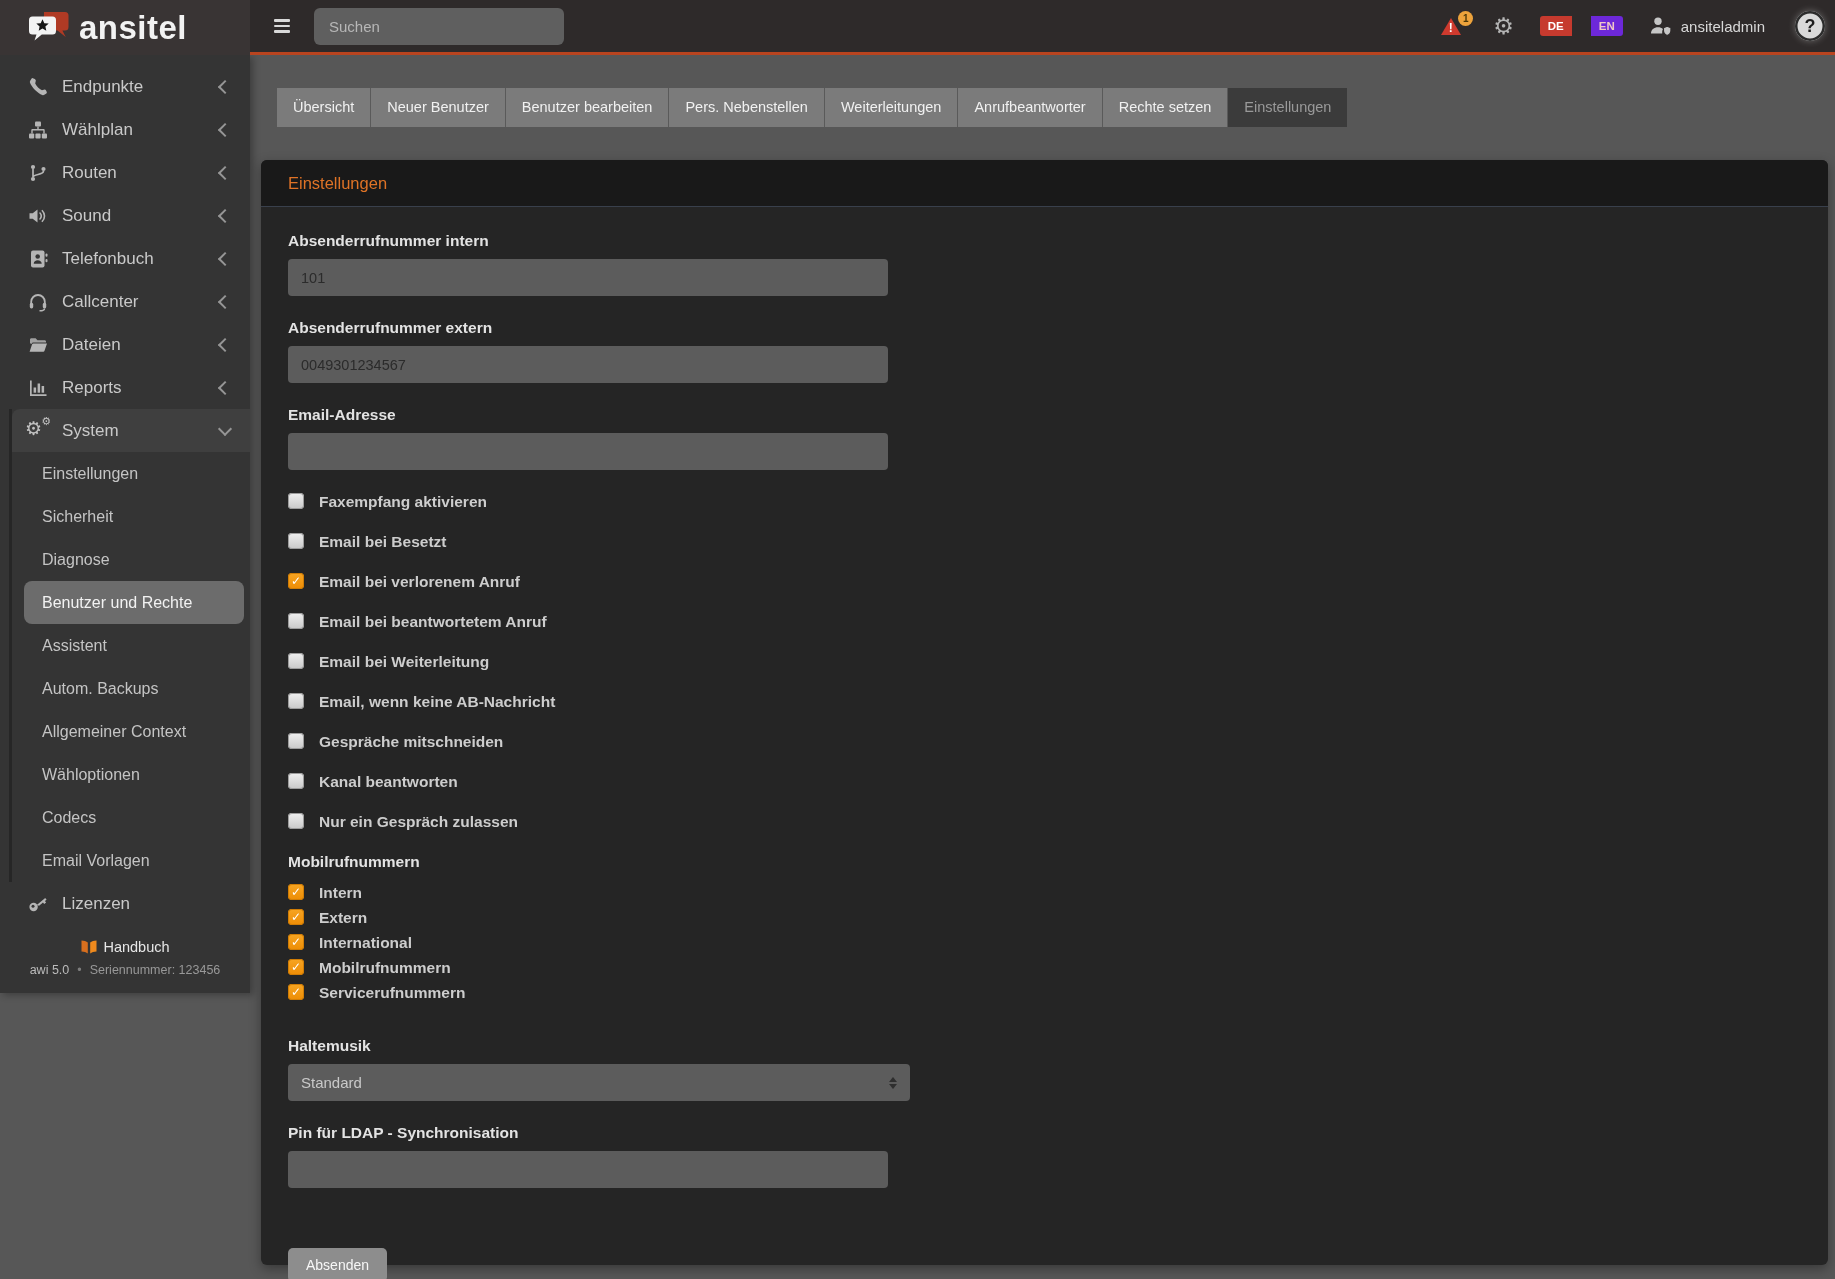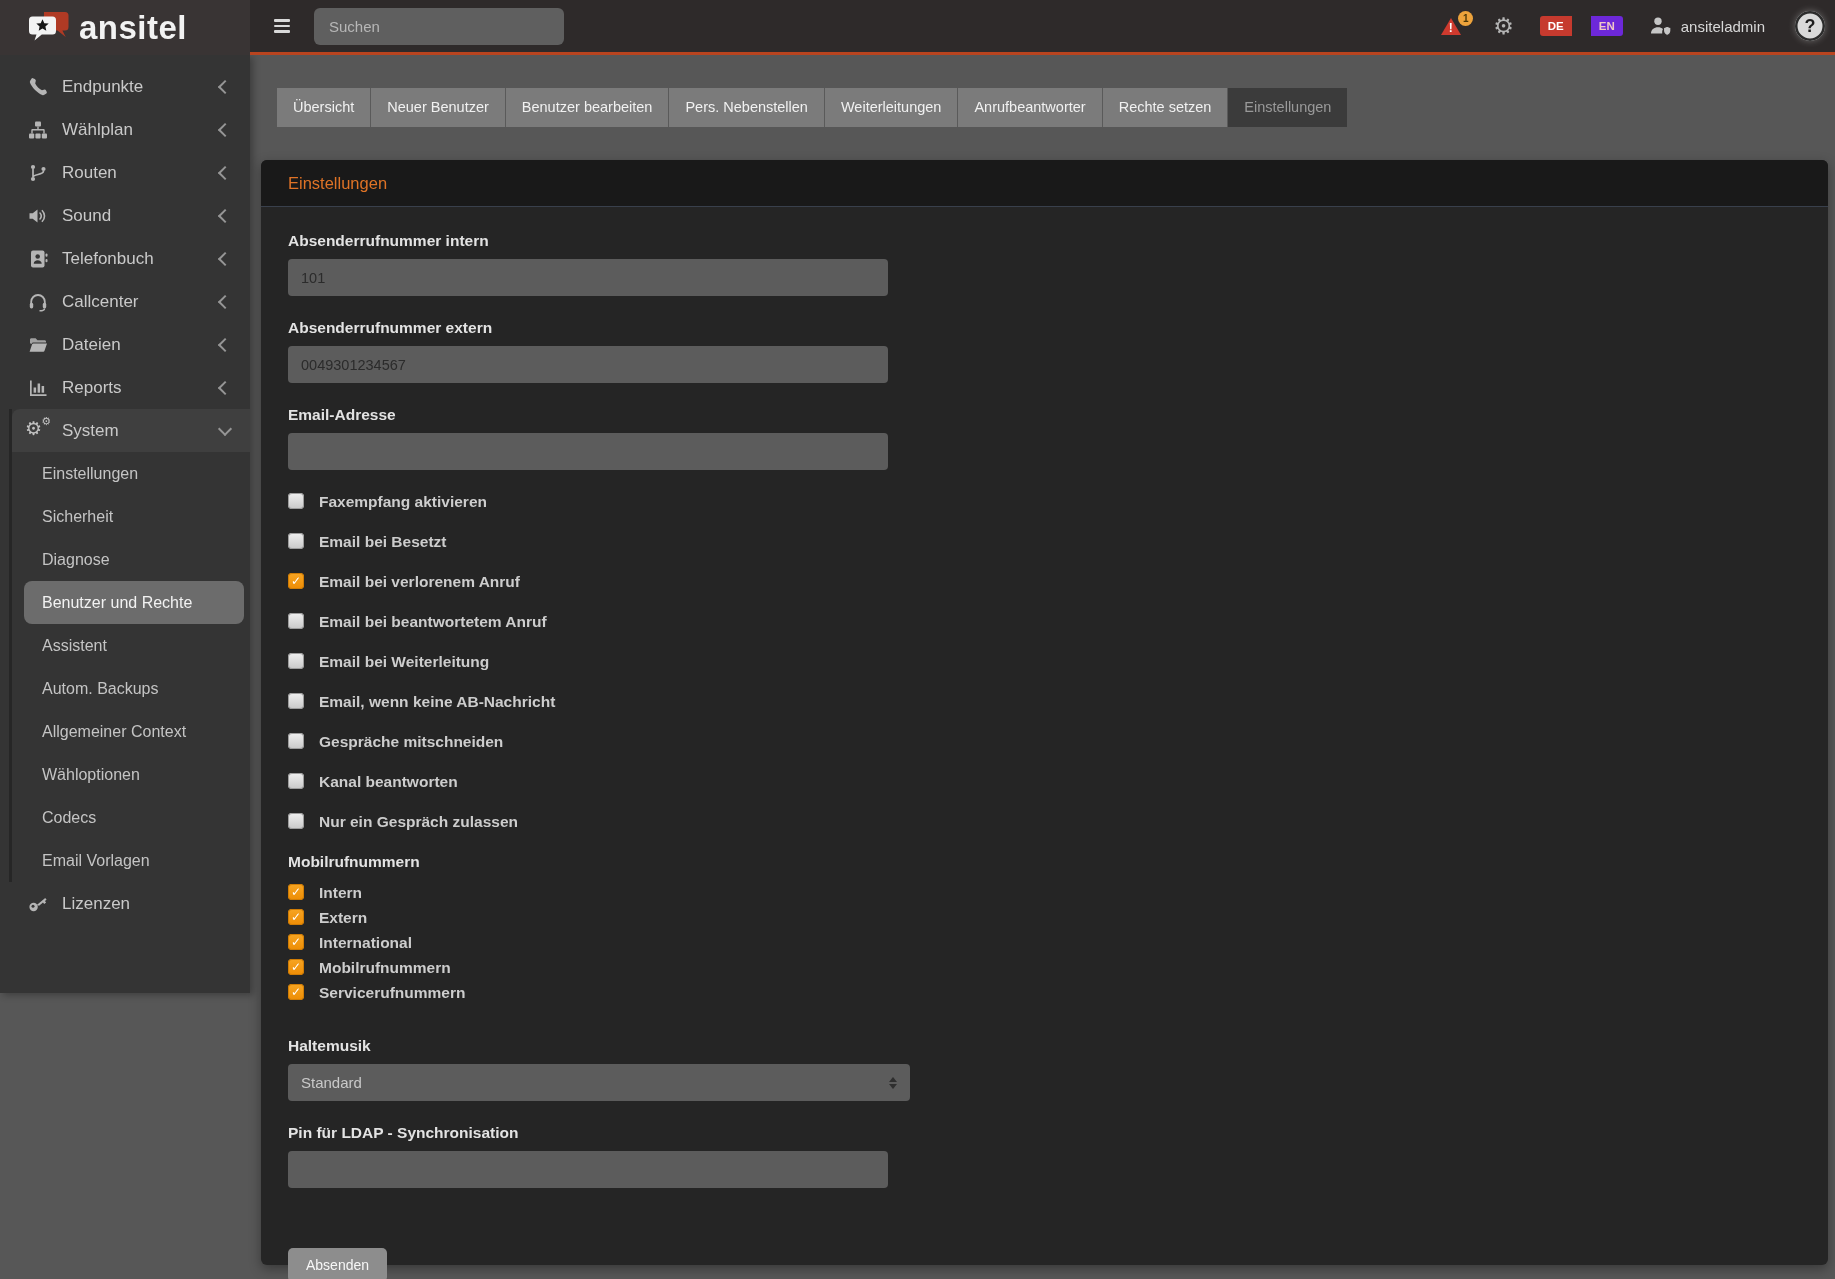--- a/index.html
+++ b/index.html
@@ -273,20 +273,36 @@
         <svg class="icn" width="20" height="20" viewBox="0 0 20 20">
             <circle cx="5.6" cy="13" r="4.2" fill="#b5b5b5"></circle>
             <circle cx="5" cy="12.3" r="1.5" fill="#343434"></circle>
             <path fill="#b5b5b5" d="M8.8 10.9 17.2 4l1.4 1.7-1.7 1.4 1.2 1.5-1.9 1.5-1.2-1.5-3.9 3.2z"></path>
           </svg>
       </span>
       <span class="lbl">Lizenzen</span>
     </div>
   </div>
 
+  <div class="side-footer">
+    <div class="handbuch">
+      <span>
+        <svg class="icn" width="18" height="16" viewBox="0 0 18 16">
+            <path fill="#d86f1e" d="M1.5 1.5c2.6 0 4.8.7 6.3 2v11c-1.5-1.3-3.7-2-6.3-2z"></path>
+            <path fill="#f08a1d" d="M16.5 1.5c-2.6 0-4.8.7-6.3 2v11c1.5-1.3 3.7-2 6.3-2z"></path>
+          </svg>
+      </span>
+      <span>Handbuch</span>
+    </div>
+    <div class="version">
+      <span class="ver">awi 5.0</span>
+      <span class="dot">•</span>
+      <span>Seriennummer: 123456</span>
+    </div>
+  </div>
 </div>
 
 <div class="content">
   <div class="tabs">
     <div class="tab">Übersicht</div>
     <div class="tab">Neuer Benutzer</div>
     <div class="tab">Benutzer bearbeiten</div>
     <div class="tab">Pers. Nebenstellen</div>
     <div class="tab">Weiterleitungen</div>
     <div class="tab">Anrufbeantworter</div>

